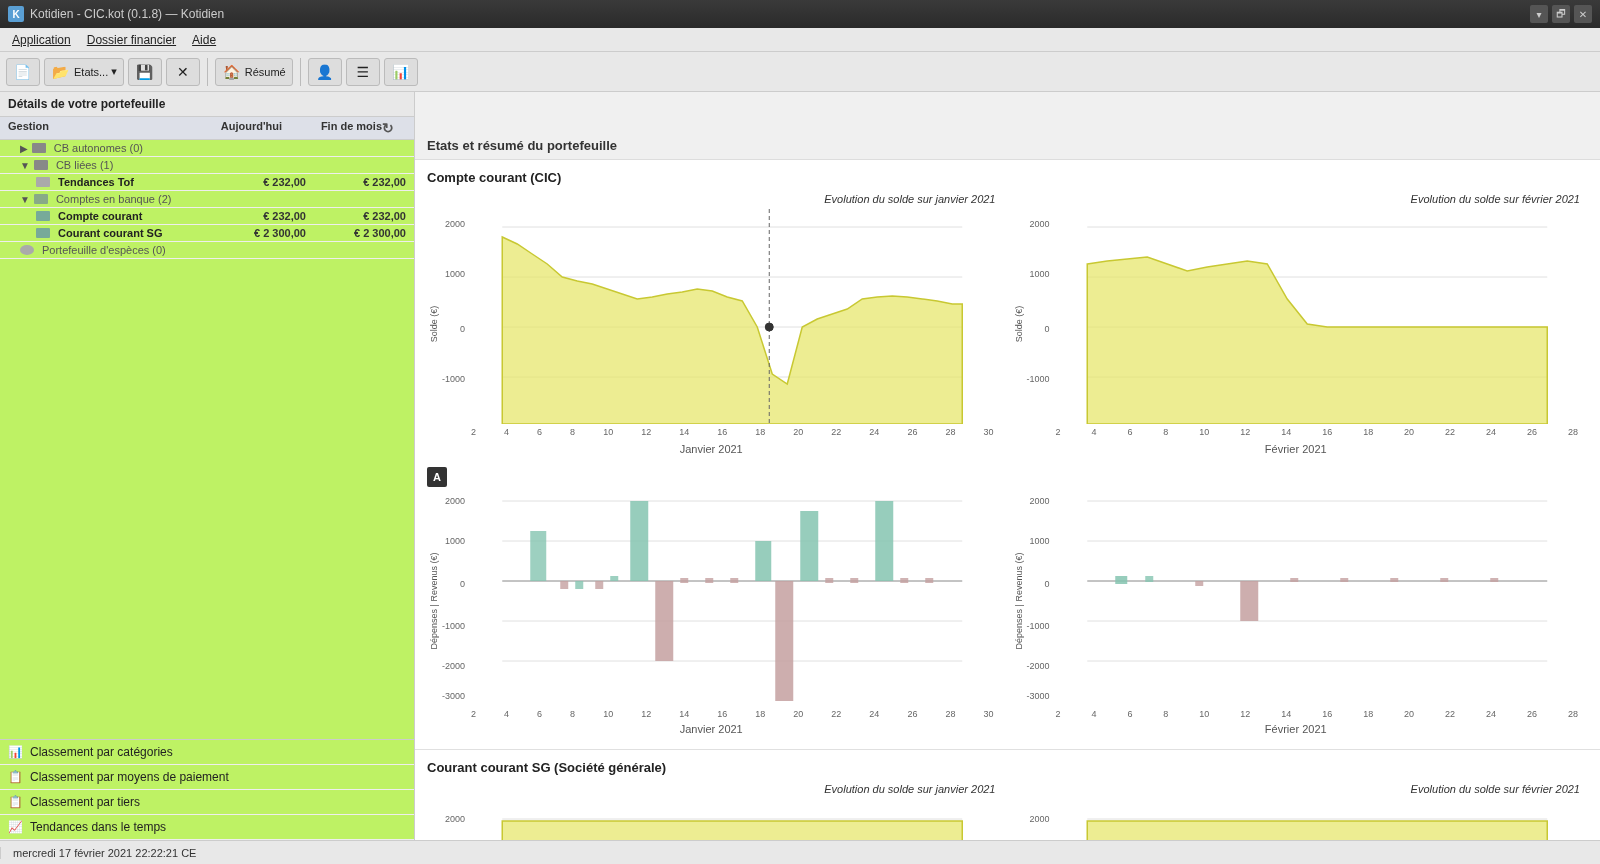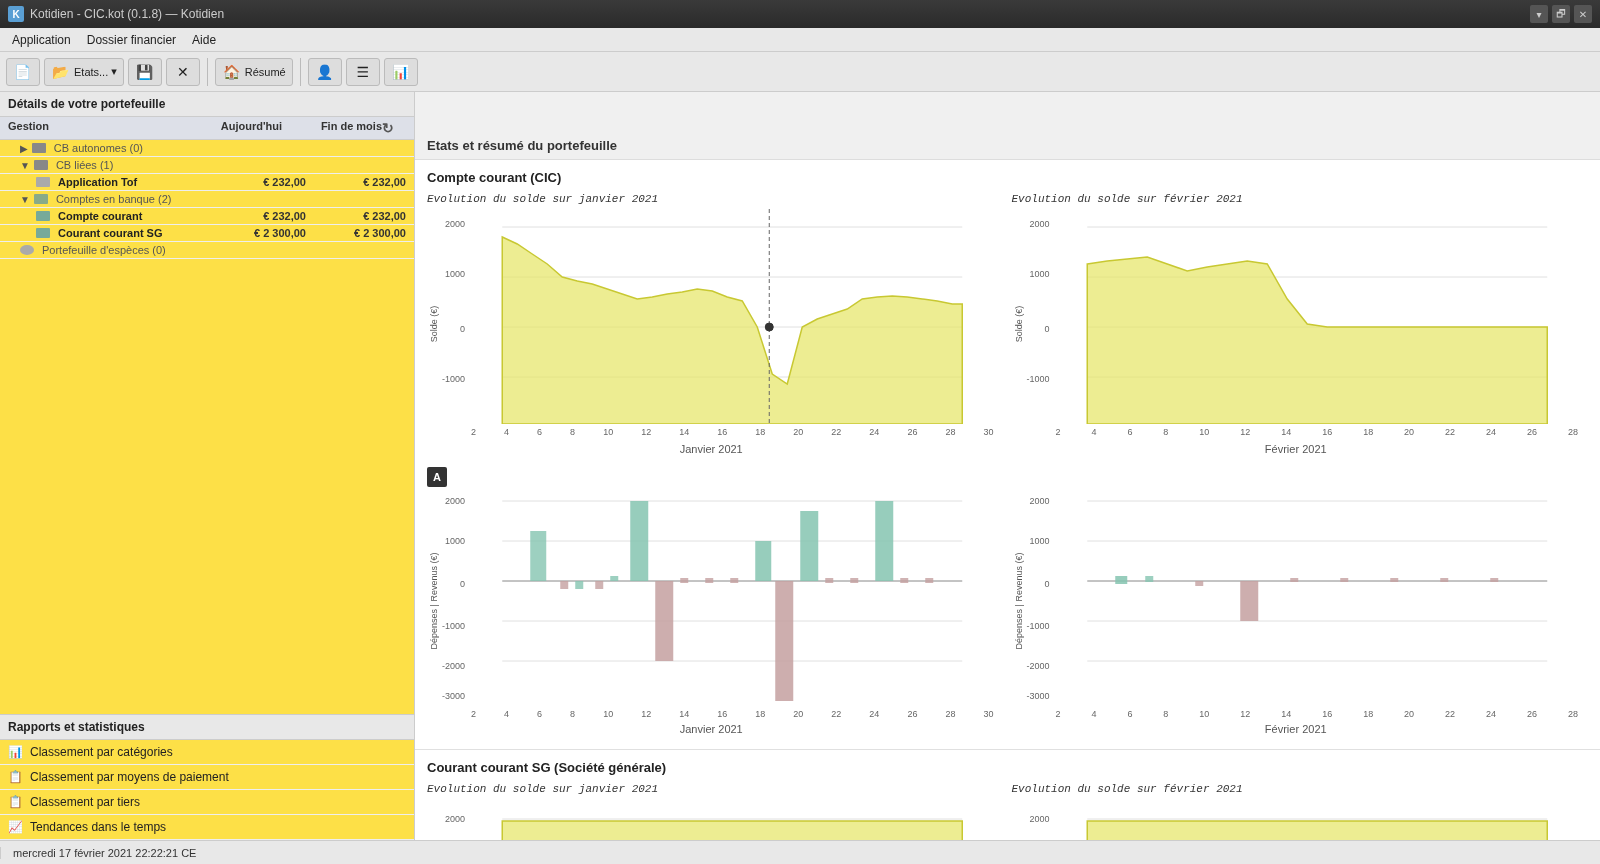--- a/index.html
+++ b/index.html
@@ -28,20 +28,21 @@
       display: flex; align-items: center;
       padding: 0 4px;
       gap: 0;
     }
     .menu-item {
       padding: 2px 8px;
       cursor: pointer;
       font-size: 12px;
       color: #222;
       border-radius: 2px;
+      text-decoration: underline;
     }
 
     
     .toolbar {
       height: 40px;
       background: #e8e8e8;
       border-bottom: 1px solid #ccc;
       display: flex; align-items: center;
       padding: 0 6px;
       gap: 4px;
@@ -63,21 +64,21 @@
     .main-area {
       flex: 1;
       display: flex;
       overflow: hidden;
     }
 
     
     .left-panel {
       width: 415px;
       min-width: 415px;
-      background: #fde047;
+      background: #bef264;
       border-right: 1px solid #ccc;
       display: flex;
       flex-direction: column;
       overflow: hidden;
     }
 
     .panel-section-title {
       font-weight: bold;
       font-size: 12px;
       padding: 5px 8px;
@@ -165,26 +166,25 @@
       margin-bottom: 8px;
     }
 
     .chart-container {
       flex: 1;
       min-width: 0;
       position: relative;
     }
 
     .chart-title {
-      text-align: left;
+      text-align: right;
       font-size: 11px;
       color: #333;
       margin-bottom: 4px;
       font-style: italic;
-      font-family: Liberation Mono, monospace;
     }
 
     .chart-month-label {
       text-align: center;
       font-size: 11px;
       color: #555;
       margin-top: 4px;
     }
 
     .a-button {
@@ -300,21 +300,21 @@
           <span style="display:inline-block;width:14px;height:10px;background:#888;border-radius:1px;margin-right:4px;"></span>
           <span>CB liées (1)</span>
         </div>
         <div class="amount"></div>
         <div class="amount"></div>
       </div>
 
       <div class="portfolio-row account-row" style="padding-left:36px;">
         <div class="label">
           <span style="display:inline-block;width:14px;height:10px;background:#aaa;border-radius:1px;margin-right:4px;"></span>
-          <span>Application Tof</span>
+          <span>Tendances Tof</span>
         </div>
         <div class="amount">€ 232,00</div>
         <div class="amount">€ 232,00</div>
       </div>
 
       <div class="portfolio-row indent-1 group-row">
         <div class="label">
           <span class="expand-arrow">▼</span>
           <span style="display:inline-block;width:14px;height:10px;background:#8a8;border-radius:1px;margin-right:4px;"></span>
           <span>Comptes en banque (2)</span>
@@ -345,21 +345,20 @@
         <div class="label">
           <span style="display:inline-block;width:14px;height:10px;background:#aaa;border-radius:50%;margin-right:4px;"></span>
           <span>Portefeuille d'espèces (0)</span>
         </div>
         <div class="amount"></div>
         <div class="amount"></div>
       </div>
     </div>
 
     <div class="reports-section">
-      <div class="panel-section-title">Rapports et statistiques</div>
       <div class="report-item">
         <div class="report-icon">📊</div>
         <span>Classement par catégories</span>
       </div>
       <div class="report-item">
         <div class="report-icon">📋</div>
         <span>Classement par moyens de paiement</span>
       </div>
       <div class="report-item">
         <div class="report-icon">📋</div>

